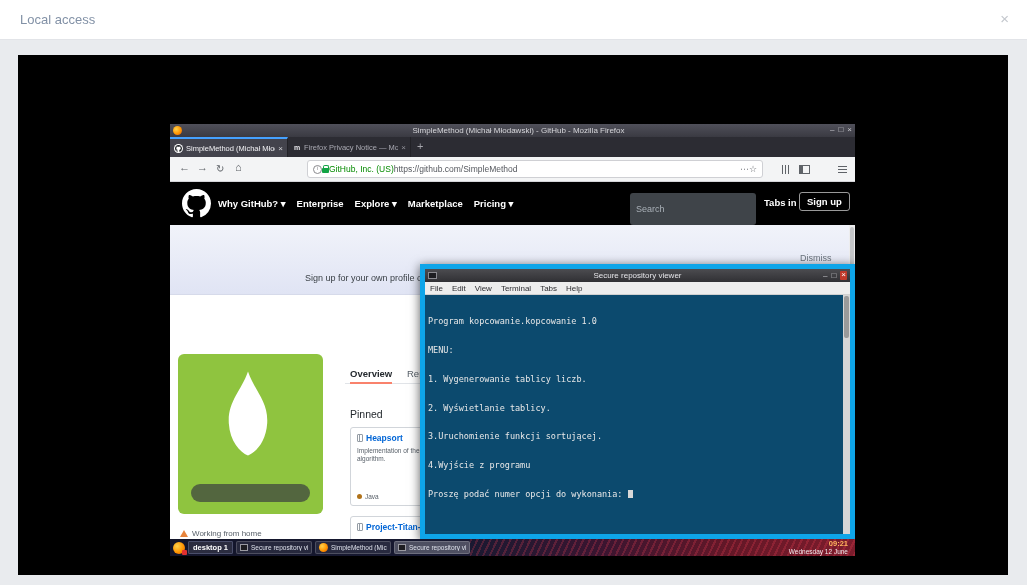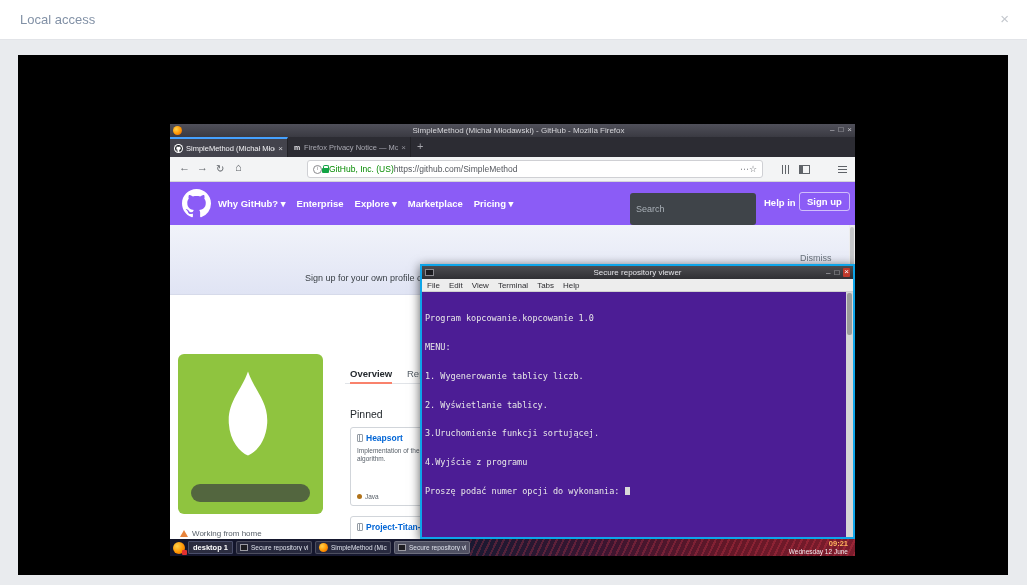--- a/index.html
+++ b/index.html
@@ -50,21 +50,21 @@
   .sec { color:#058b00; font-size:8.5px; white-space:nowrap; }
   .url { color:#55585e; font-size:8.5px; flex:1; overflow:hidden; white-space:nowrap; }
   .pa { color:#6a6d72; font-size:9px; cursor:pointer; }
   .star { color:#6a6d72; font-size:9px; cursor:pointer; }
   .tool-lib { position:absolute; left:612px; top:8px; width:8px; height:9px; background:repeating-linear-gradient(90deg,#5f6368 0 1px,transparent 1px 3px); cursor:pointer; }
   .tool-side { position:absolute; left:629px; top:8px; width:11px; height:9px; border:1px solid #5f6368; cursor:pointer; }
   .tool-side::before { content:""; position:absolute; left:0; top:0; bottom:0; width:3px; background:#5f6368; }
   .tool-menu { position:absolute; right:8px; top:9px; width:9px; height:7px; background:repeating-linear-gradient(to bottom,#5f6368 0 1px,transparent 1px 3px); cursor:pointer; }
 
   
-  .gh-header { position:absolute; left:0; top:58px; width:685px; height:43px; background:#8b5cf6; }
+  .gh-header { position:absolute; left:0; top:58px; width:685px; height:43px; background:#000000; }
   .gh-logo { position:absolute; left:12px; top:7px; width:29px; height:29px; cursor:pointer; }
   .gh-nav { position:absolute; left:48px; top:0; height:43px; display:flex; align-items:center; gap:11px; }
   .gh-nav span { font-size:9.5px; font-weight:600; color:#fff; white-space:nowrap; cursor:pointer; }
   .gh-search { position:absolute; left:460px; top:11px; width:126px; height:32px; background:#3f4449; border:none; outline:none; border-radius:3px; color:#eee; font-size:9px; padding:0 6px; font-family:"Liberation Sans",sans-serif; }
   .gh-search::placeholder { color:#a9b0b7; }
   .gh-signin { position:absolute; left:594px; top:15px; font-size:9.5px; font-weight:600; color:#fff; cursor:pointer; }
   .gh-signup { position:absolute; left:629px; top:10px; font-size:9.5px; font-weight:600; color:#fff; border:1px solid rgba(255,255,255,.6); border-radius:3px; padding:3px 7px; cursor:pointer; }
 
   .gh-content { position:absolute; left:0; top:101px; width:685px; height:314px; background:#fff; overflow:hidden; }
   .gh-banner { position:absolute; left:0; top:0; width:685px; height:70px; background:linear-gradient(#f1f3fa,#e0e4f4); border-bottom:1px solid #d6daea; }
@@ -90,21 +90,21 @@
   .repo-ic { width:6px; height:8px; border:1px solid #959da5; border-radius:1px; position:relative; flex:none; }
   .repo-ic::before { content:""; position:absolute; left:1px; top:0; bottom:0; width:1px; background:#959da5; }
   .repo-name { font-size:8.5px; font-weight:700; color:#0366d6; cursor:pointer; white-space:nowrap; }
   .repo-desc { margin-top:4px; font-size:6.5px; line-height:8px; color:#586069; }
   .repo-lang { position:absolute; left:6px; bottom:5px; display:flex; align-items:center; gap:3px; font-size:6.5px; color:#586069; }
   .lang-dot { width:5px; height:5px; border-radius:50%; background:#b07219; }
   .gh-scroll { position:absolute; right:0; top:0; width:6px; height:314px; background:#ededee; }
   .gh-thumb { position:absolute; left:1px; right:1px; top:2px; height:120px; background:#c4c6c8; border-radius:3px; }
 
   
-  .term { position:absolute; left:250px; top:140px; width:435px; height:275px; background:#4c1d95; z-index:5; box-shadow:0 2px 10px rgba(0,0,0,.65); border:2px solid #0ea5e9; }
+  .term { position:absolute; left:250px; top:140px; width:435px; height:275px; background:#0c4a6e; z-index:5; box-shadow:0 2px 10px rgba(0,0,0,.65); border:5px solid #0ea5e9; }
   .term-titlebar { position:absolute; left:0; top:0; right:0; height:13px; background:linear-gradient(#4c4c50,#303034); }
   .term-ic { position:absolute; left:3px; top:3px; width:9px; height:7px; background:#1d1d21; border:1px solid #8a8a90; }
   .term-title { position:absolute; left:0; right:0; top:2px; text-align:center; font-size:8px; color:#e4e4e8; }
   .term-ctl { top:2px; }
   .tc-close { background:#c0392b; color:#fff; border-radius:1px; padding:0 1px; line-height:8px; }
   .term-menubar { position:absolute; left:0; top:13px; right:0; height:13px; background:#ededed; border-bottom:1px solid #d0d0d0; display:flex; align-items:center; gap:9px; padding:0 5px; }
   .term-menubar span { font-size:8px; color:#2e2e32; cursor:pointer; }
   .term-body { position:absolute; left:0; top:26px; right:7px; bottom:0; padding:3px 3px; font-family:"DejaVu Sans Mono",monospace; font-size:8.5px; line-height:9.6px; color:#e8e8e8; white-space:pre; overflow:hidden; }
   .cursor { display:inline-block; width:5px; height:8px; background:#d8d8d8; vertical-align:-1px; }
   .term-scroll { position:absolute; right:0; top:26px; bottom:0; width:7px; background:#d6d6d6; }
@@ -191,21 +191,21 @@
               <path fill="#fff" d="M8 0C3.58 0 0 3.58 0 8c0 3.54 2.29 6.53 5.47 7.59.4.07.55-.17.55-.38 0-.19-.01-.82-.01-1.49-2.01.37-2.53-.49-2.69-.94-.09-.23-.48-.94-.82-1.13-.28-.15-.68-.52-.01-.53.63-.01 1.08.58 1.23.82.72 1.21 1.87.87 2.33.66.07-.52.28-.87.51-1.07-1.78-.2-3.64-.89-3.64-3.95 0-.87.31-1.59.82-2.15-.08-.2-.36-1.02.08-2.12 0 0 .67-.21 2.2.82.64-.18 1.32-.27 2-.27.68 0 1.36.09 2 .27 1.53-1.04 2.2-.82 2.2-.82.44 1.1.16 1.92.08 2.12.51.56.82 1.27.82 2.15 0 3.07-1.87 3.75-3.65 3.95.29.25.54.73.54 1.48 0 1.07-.01 1.93-.01 2.2 0 .21.15.46.55.38A8.01 8.01 0 0 0 16 8c0-4.42-3.58-8-8-8z"></path>
             </svg>
           <nav class="gh-nav">
             <span>Why GitHub? ▾</span>
             <span>Enterprise</span>
             <span>Explore ▾</span>
             <span>Marketplace</span>
             <span>Pricing ▾</span>
           </nav>
           <input class="gh-search" placeholder="Search" style="">
-          <span class="gh-signin">Help in</span>
+          <span class="gh-signin">Tabs in</span>
           <span class="gh-signup">Sign up</span>
         </div>
 
         <div class="gh-content">
           <div class="gh-banner">
             <span class="banner-text">Sign up for your own profile on GitH</span>
             <span class="dismiss">Dismiss</span>
           </div>
 
           <div class="avatar">

